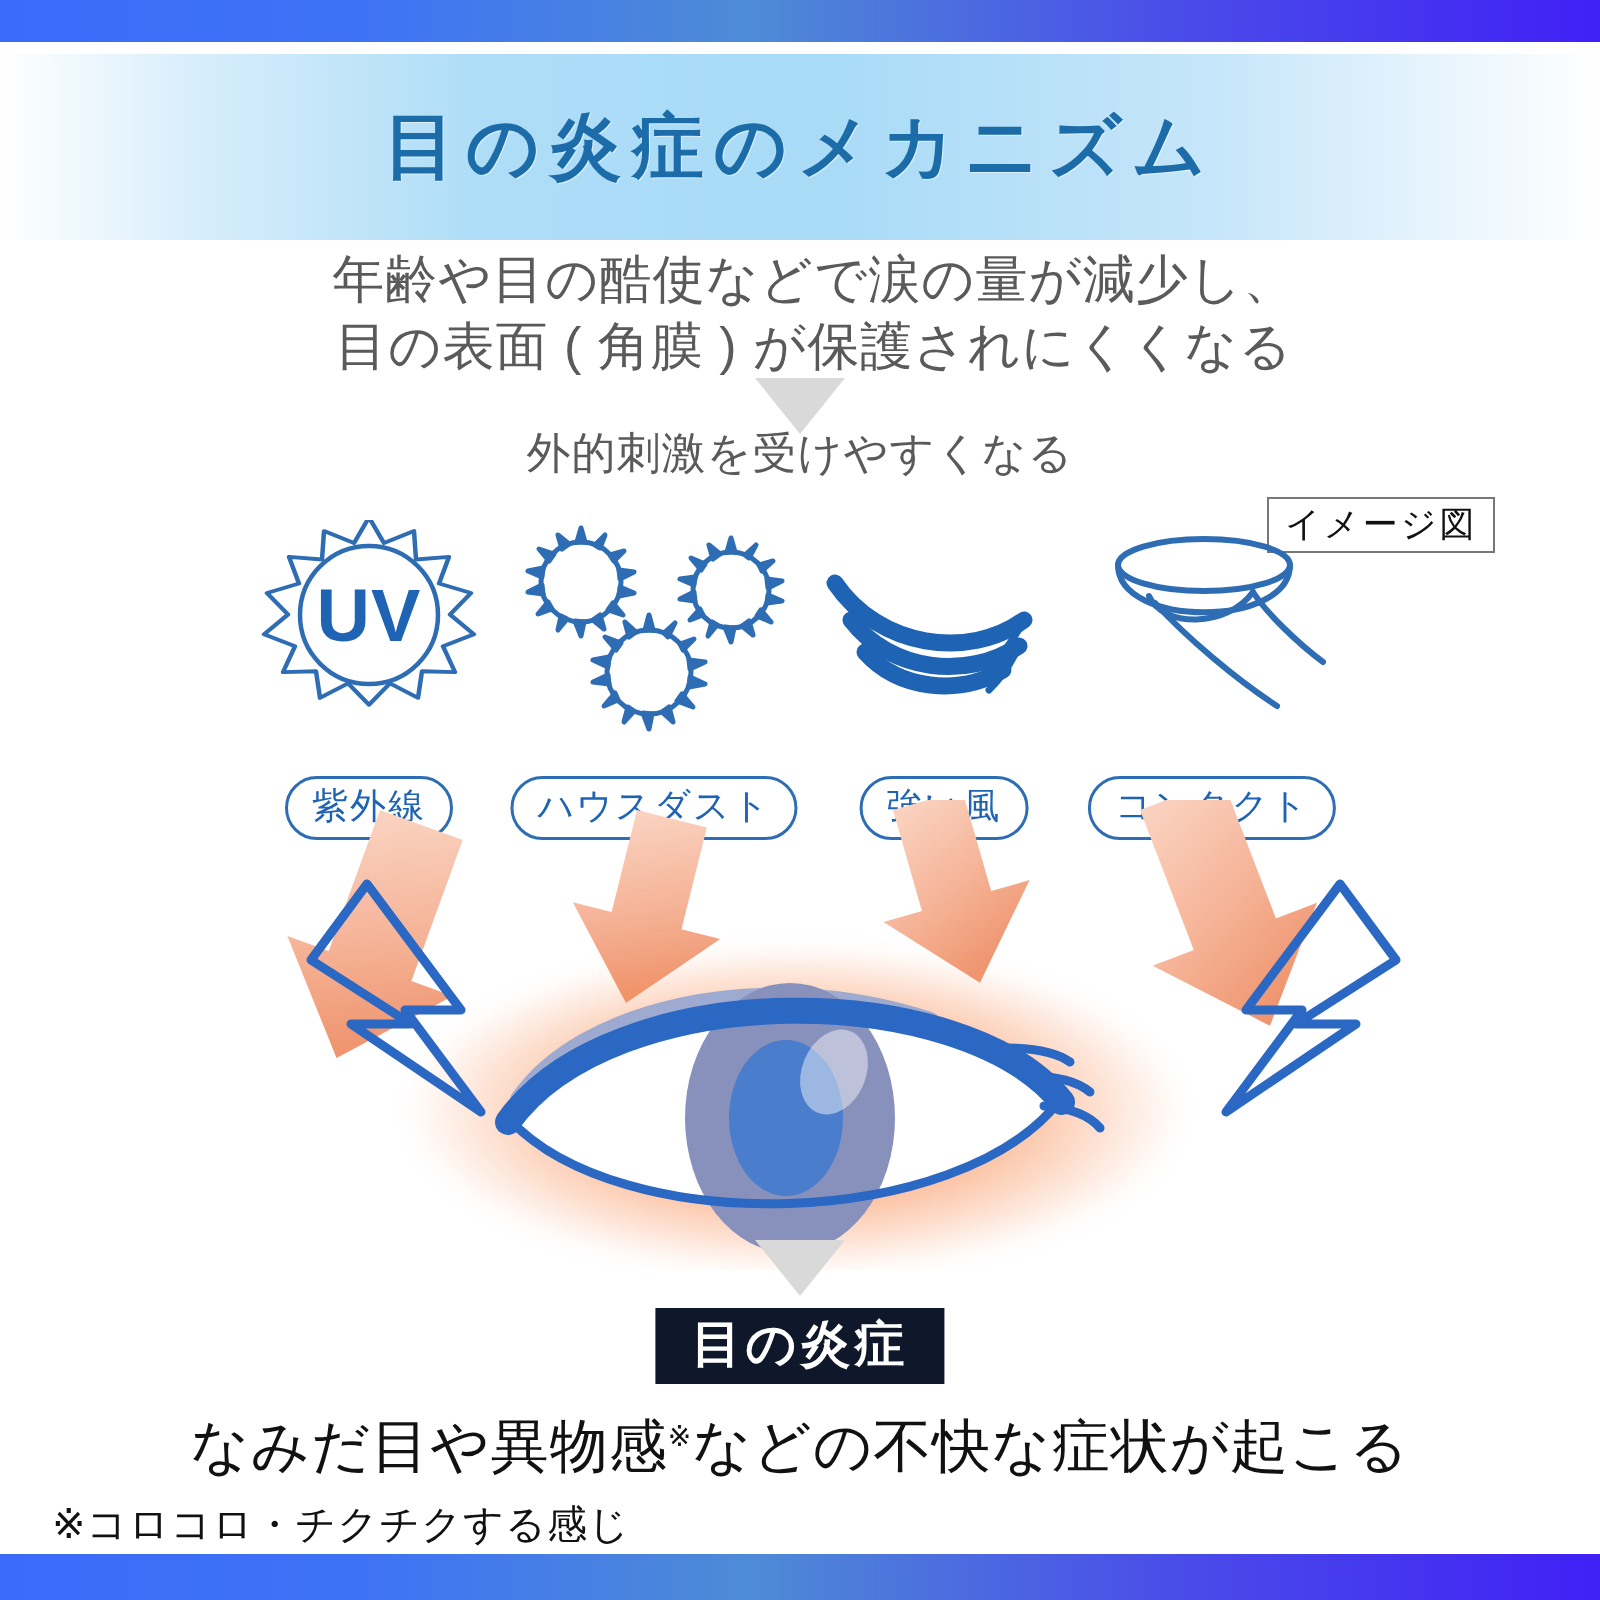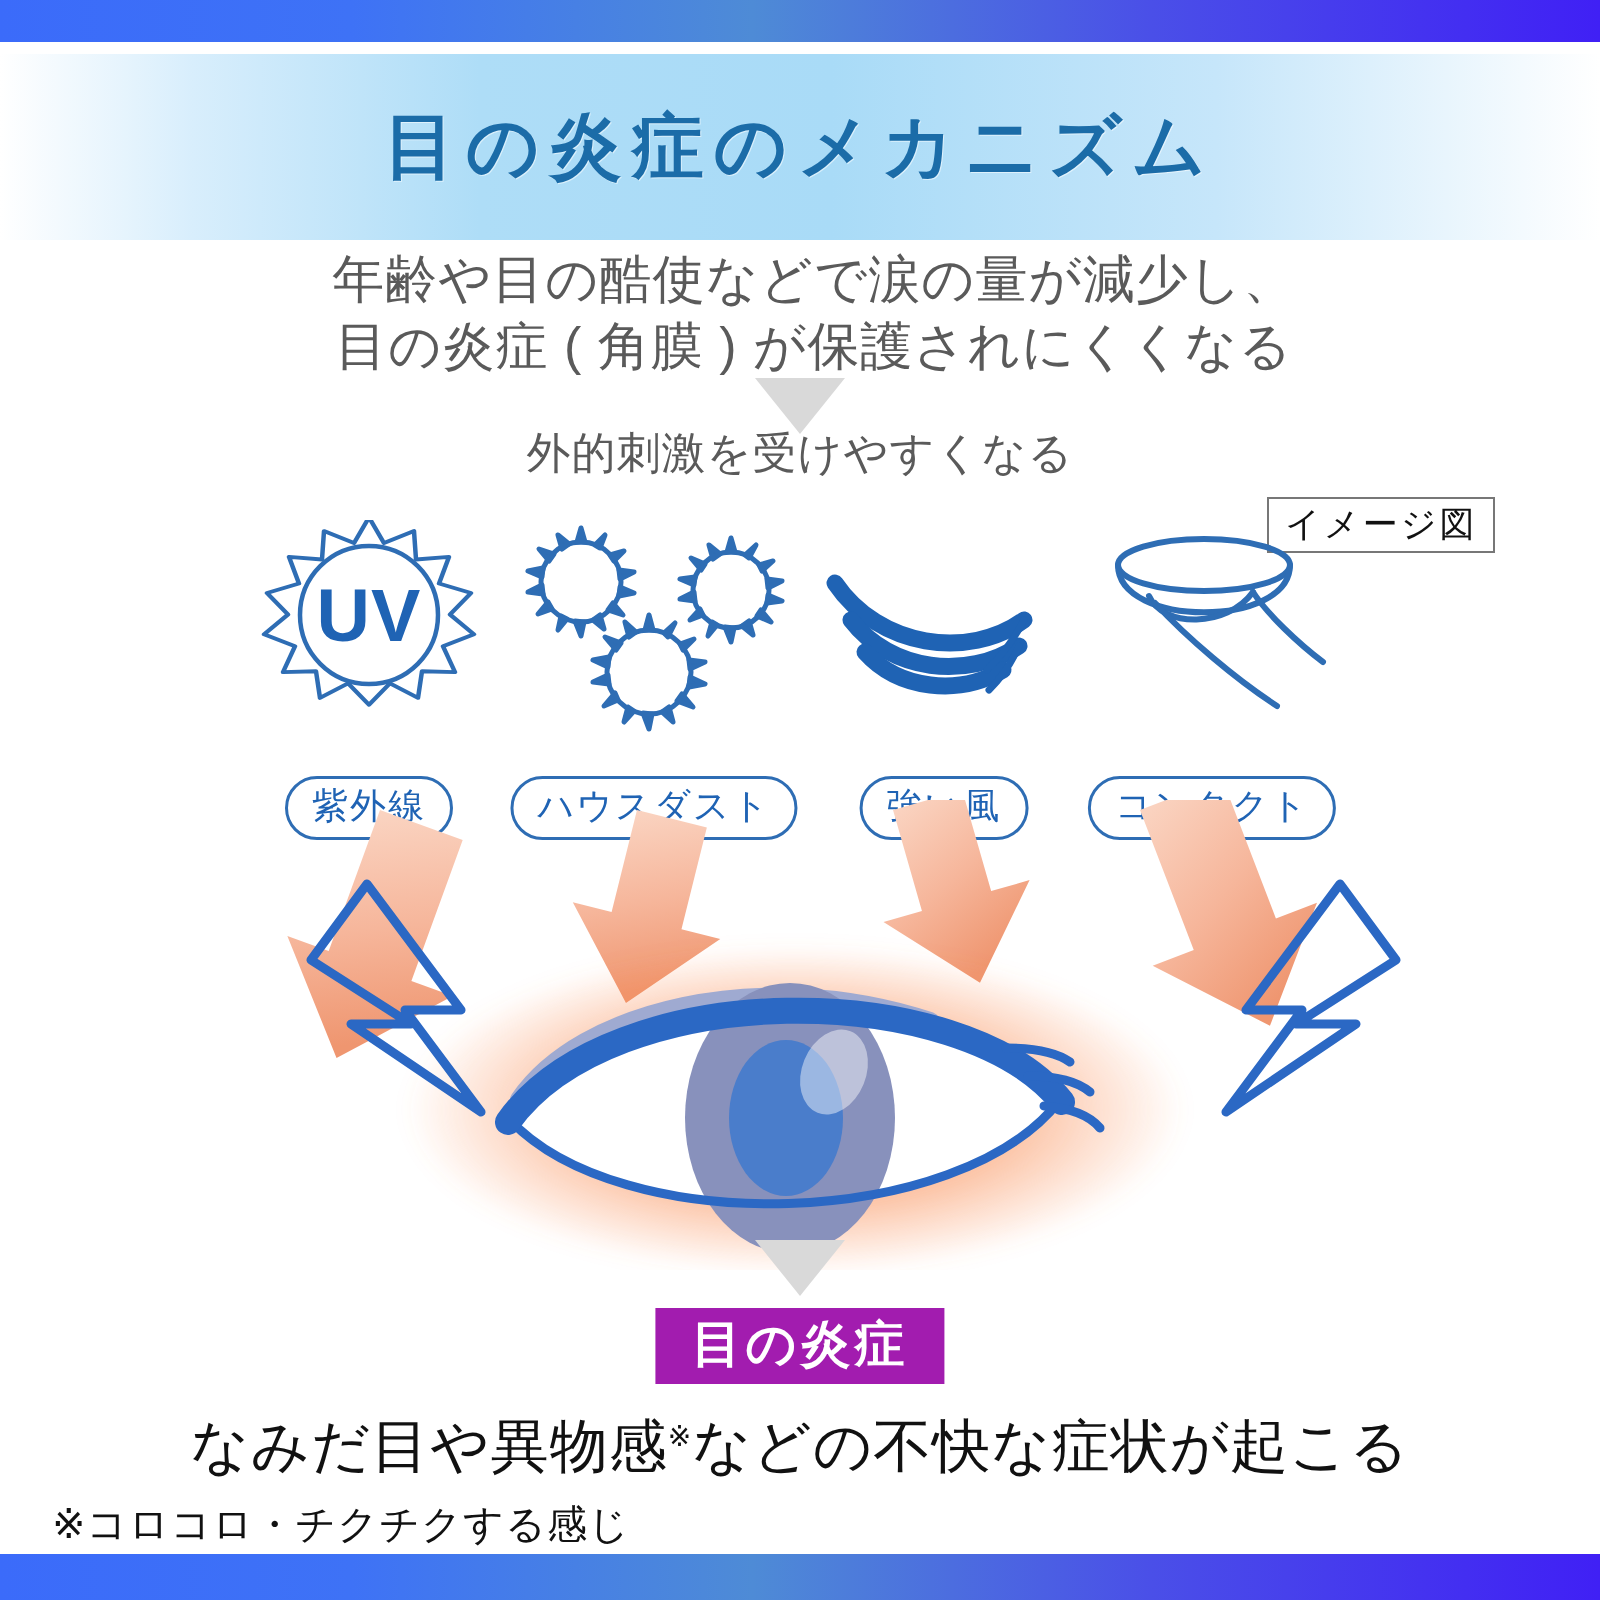--- a/index.html
+++ b/index.html
@@ -58,21 +58,21 @@
   .cell-dust{left:500px;}
   .cell-wind{left:810px;}
   .cell-contact{left:1058px;}
 
   
   .stage{position:absolute;left:0;top:800px;width:1600px;height:470px;}
 
   
   .tri-wrap-2{position:absolute;left:0;top:1240px;width:1600px;}
   .redtag{position:absolute;left:50%;transform:translateX(-50%);top:1308px;
-    background:#a21caf;color:#fff;font-size:50px;font-weight:700;letter-spacing:4px;
+    background:#0f172a;color:#fff;font-size:50px;font-weight:700;letter-spacing:4px;
     padding:11px 36px 15px 36px;line-height:1;white-space:nowrap;}
 
   .concl{position:absolute;left:0;top:1408px;width:1600px;text-align:center;
     font-size:58px;color:#111;letter-spacing:1px;white-space:nowrap;}
   .concl sup{font-size:28px;vertical-align:super;}
 
   .foot{position:absolute;left:52px;top:1497px;font-size:40px;color:#111;letter-spacing:1px;}
 </style>
 </head>
 <body>
@@ -80,21 +80,21 @@
 <div class="page">
 
   <div class="bar top"></div>
 
   <div class="title-band">
     <div class="title-text">目の炎症のメカニズム</div>
   </div>
 
   <div class="intro">
     <div>年齢や目の酷使などで涙の量が減少し、</div>
-    <div>目の炎症 ( 角膜 ) が保護されにくくなる</div>
+    <div>目の表面 ( 角膜 ) が保護されにくくなる</div>
   </div>
 
   <div class="tri-wrap-1">
     <div class="tri"></div>
   </div>
 
   <div class="sub">外的刺激を受けやすくなる</div>
 
   <div class="imgbadge">イメージ図</div>
 

